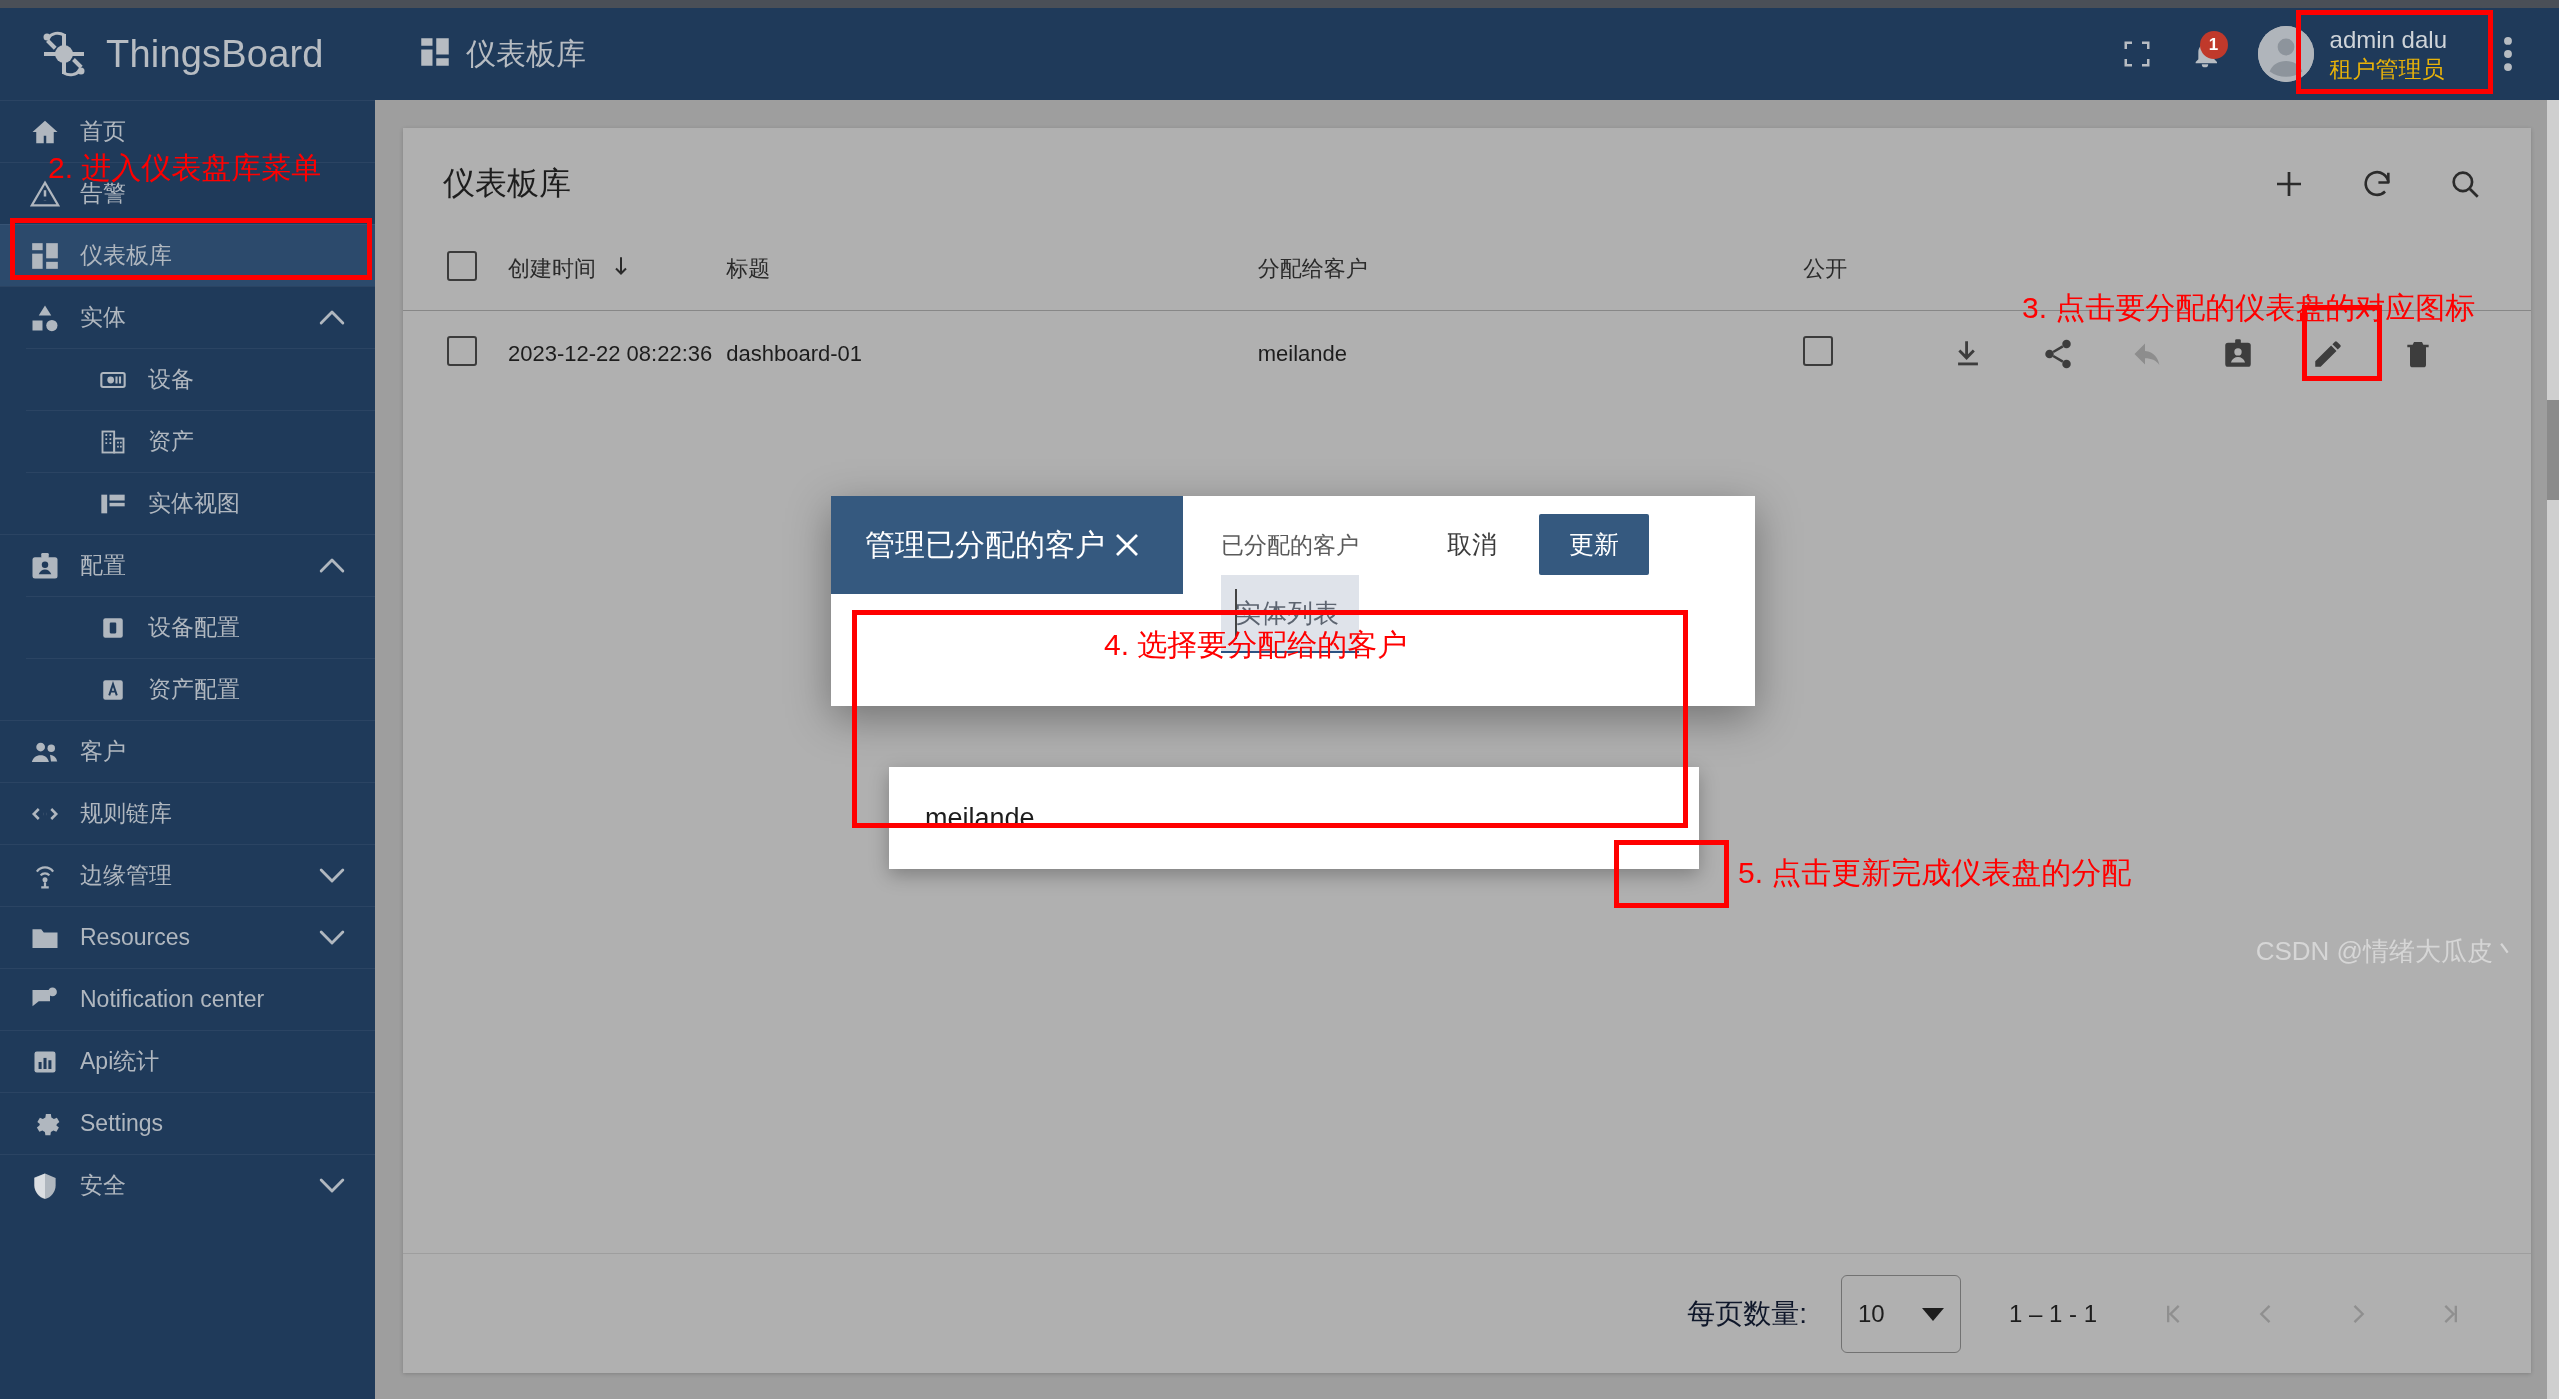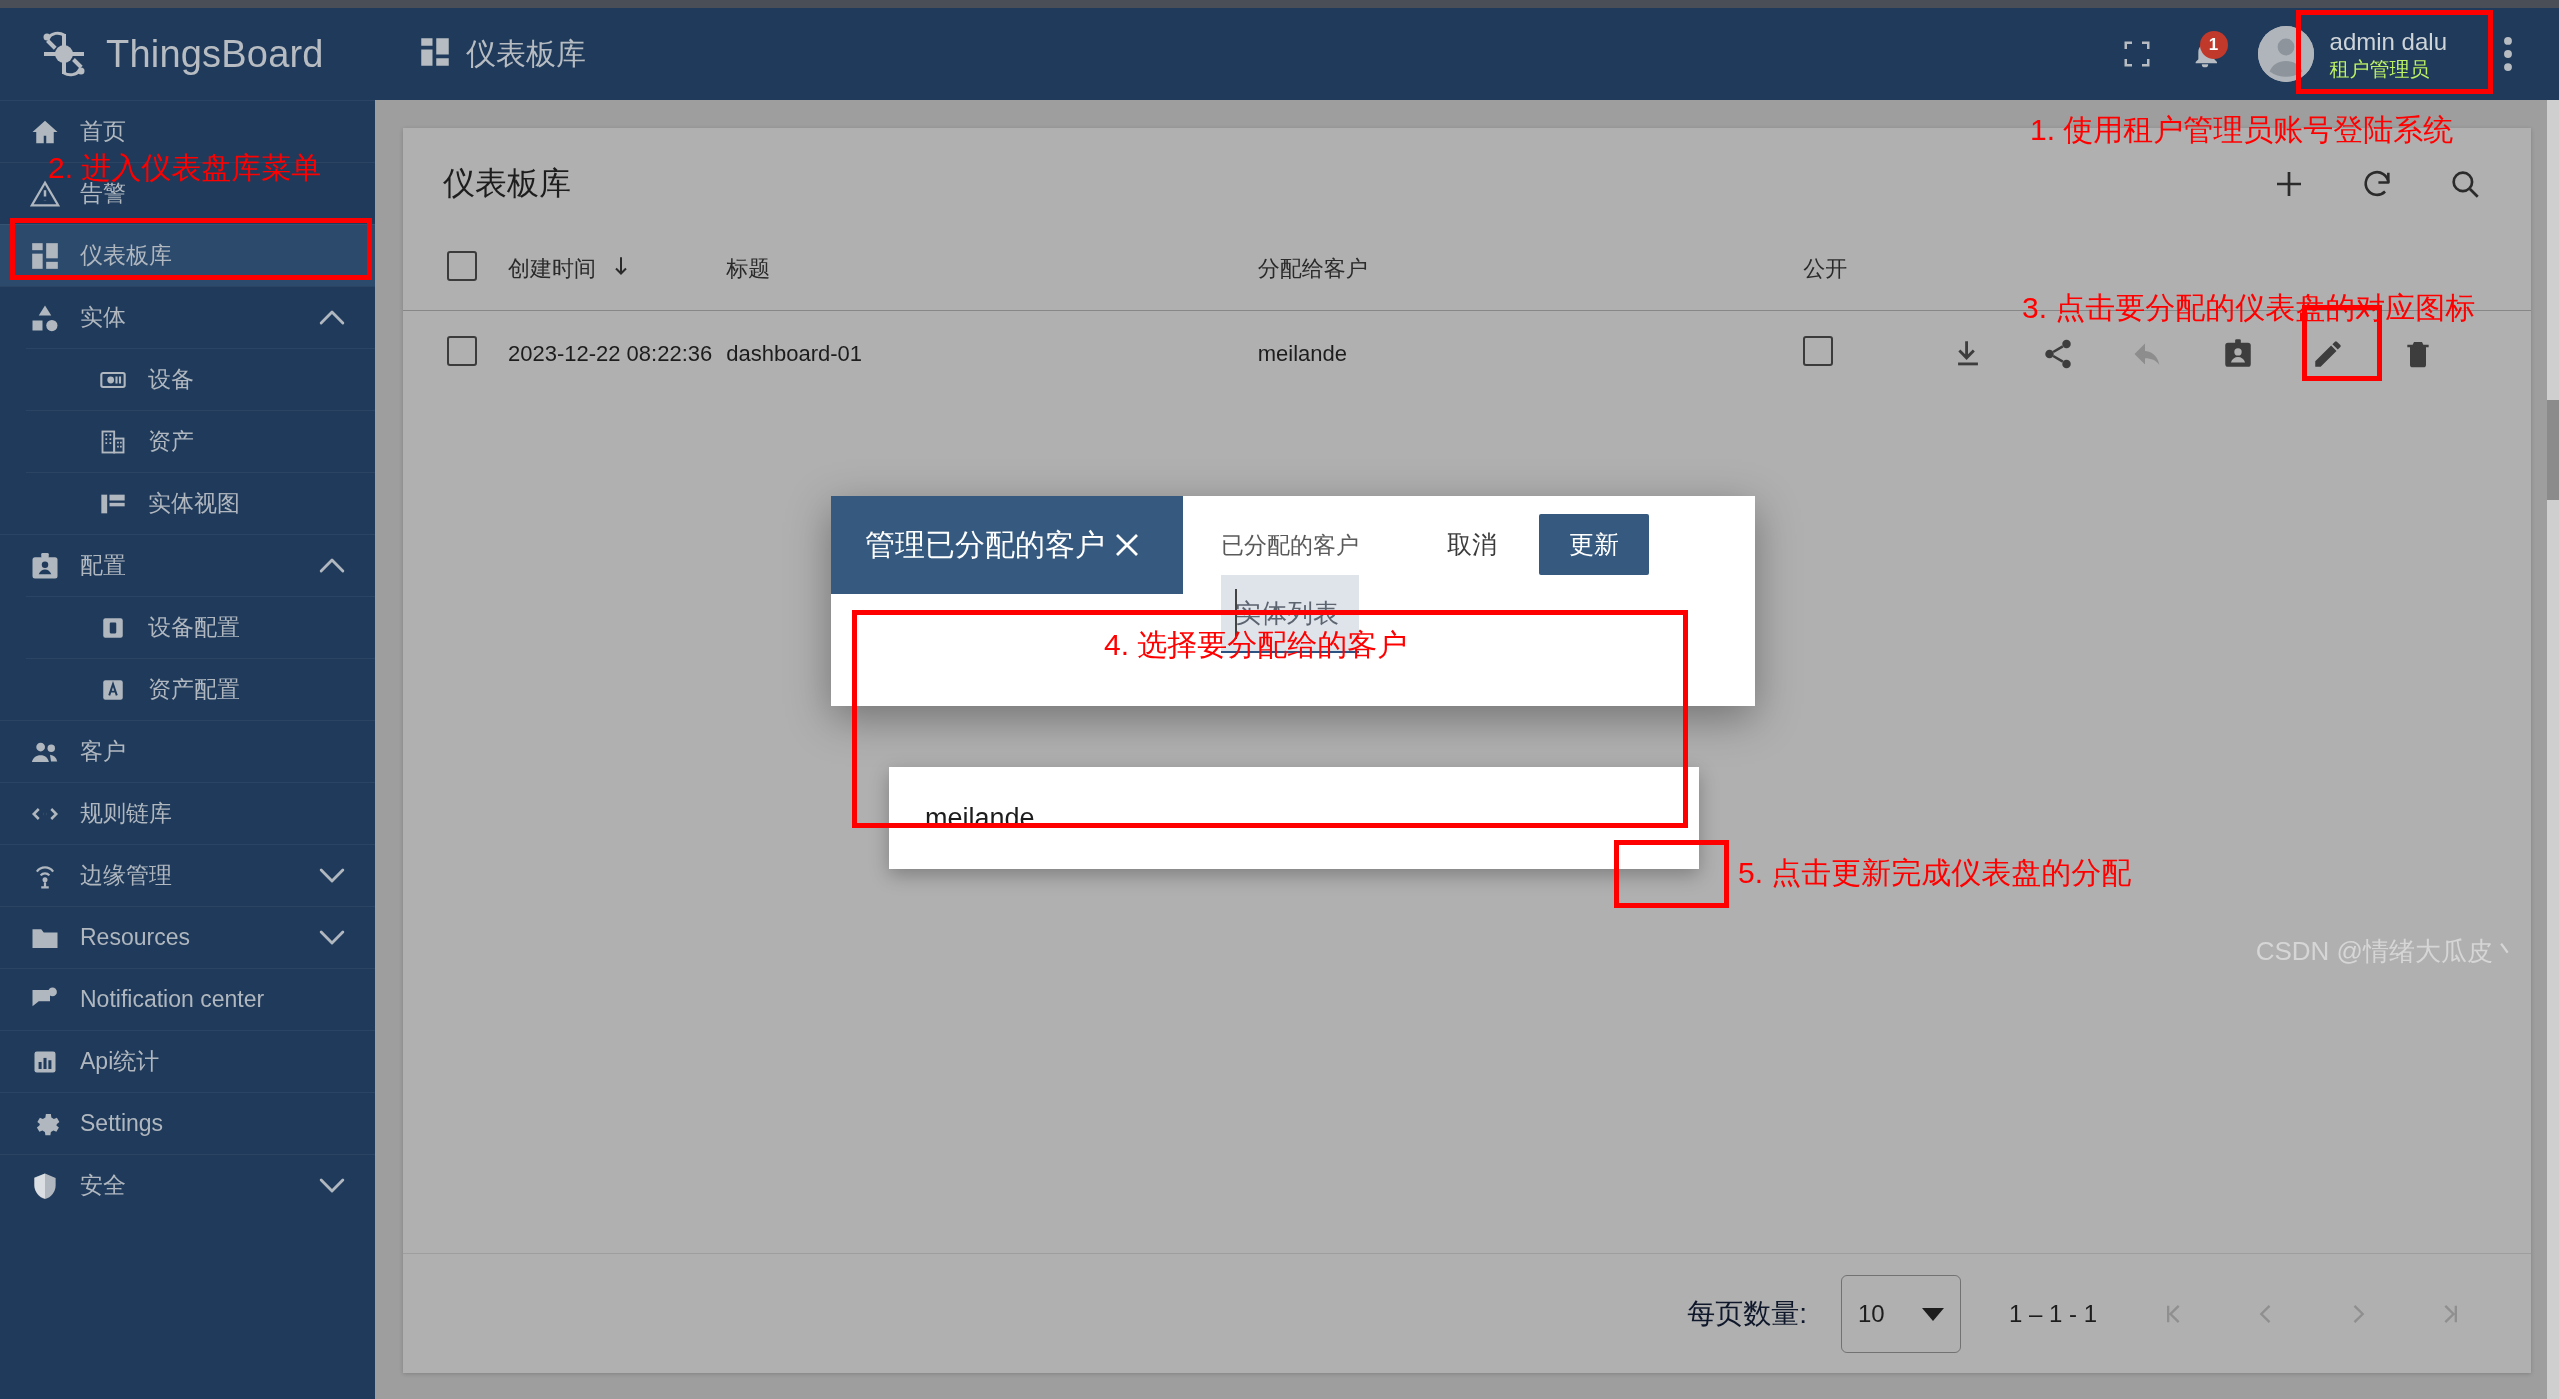--- a/index.html
+++ b/index.html
@@ -61,21 +61,21 @@
   }
   .user-box {
     display:flex; align-items:center; gap:16px; padding:8px 22px 8px 14px; cursor:pointer;
   }
   .avatar {
     width:56px; height:56px; border-radius:50%; background:#b0b5bb; flex:none;
     display:flex; align-items:center; justify-content:center; color:#1f3a5a;
   }
   .user-txt { display:flex; flex-direction:column; line-height:1.25; }
   .user-name { color:#cfd4d9; font-size:24px; }
-  .user-role { color:#bef264; font-size:20px; }
+  .user-role { color:#eab308; font-size:23px; }
 
   
   .content {
     position:absolute; left:375px; top:100px; width:2184px; height:1299px;
     background:#9e9e9e; padding:28px 28px 0 28px;
   }
   .card {
     position:relative; background:#b0b0b0; width:2128px; height:1245px;
     box-shadow:0 1px 4px rgba(0,0,0,.18); display:flex; flex-direction:column;
   }
@@ -592,21 +592,20 @@
         <span class="btn-text">取消</span>
         <span class="btn-primary">更新</span>
       </div>
     </div>
   </div>
 
   <div class="autocomplete">
     <span class="ac-item">meilande</span>
   </div>
 
-  <div class="ann" style="left:2030px; top:110px;">1. 使用租户管理员账号登陆系统</div>
   <div class="ann" style="left:48px; top:148px;">2. 进入仪表盘库菜单</div>
   <div class="ann" style="left:2022px; top:252px;margin-top:36px;">3. 点击要分配的仪表盘的对应图标</div>
   <div class="ann" style="left:1104px; top:625px;">4. 选择要分配给的客户</div>
   <div class="ann" style="left:1738px; top:853px;">5. 点击更新完成仪表盘的分配</div>
 
   <div class="box thick" style="left:2296px; top:10px; width:197px; height:84px;"></div>
   <div class="box thick" style="left:10px; top:218px; width:362px; height:62px;"></div>
   <div class="box thick" style="left:2302px; top:305px; width:80px; height:76px;"></div>
   <div class="box thick" style="left:852px; top:610px; width:836px; height:218px;"></div>
   <div class="box thick" style="left:1614px; top:840px; width:115px; height:68px;"></div>

